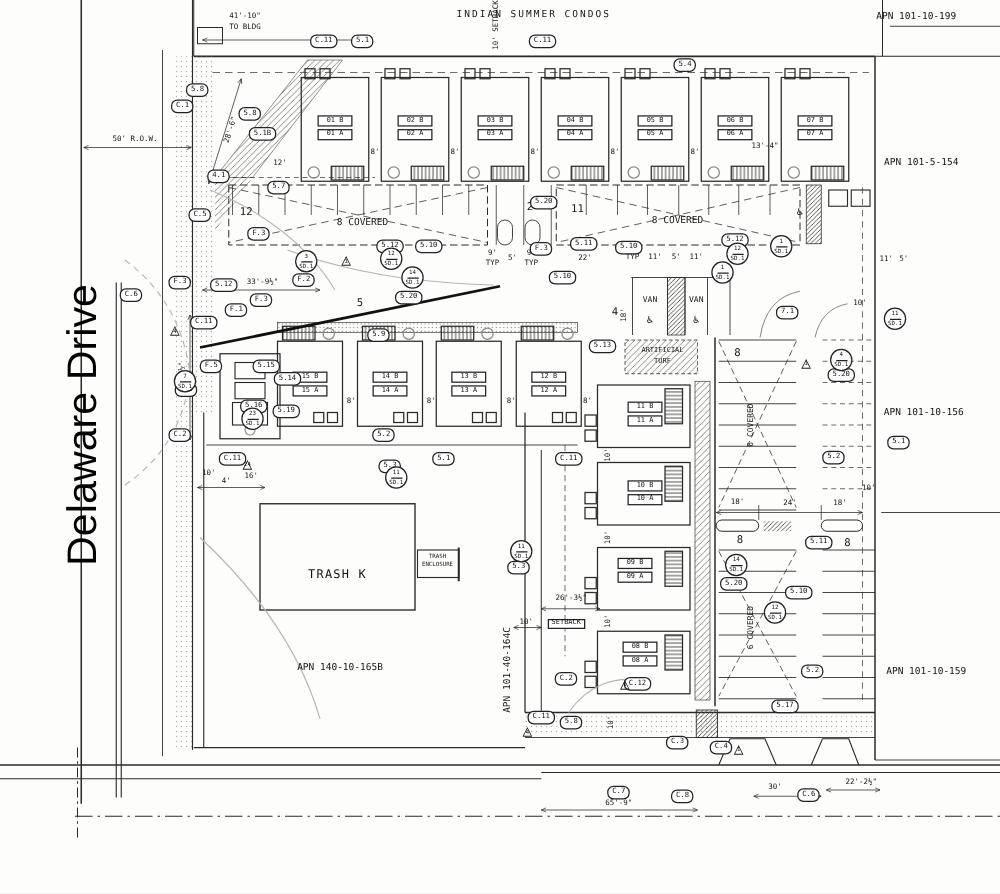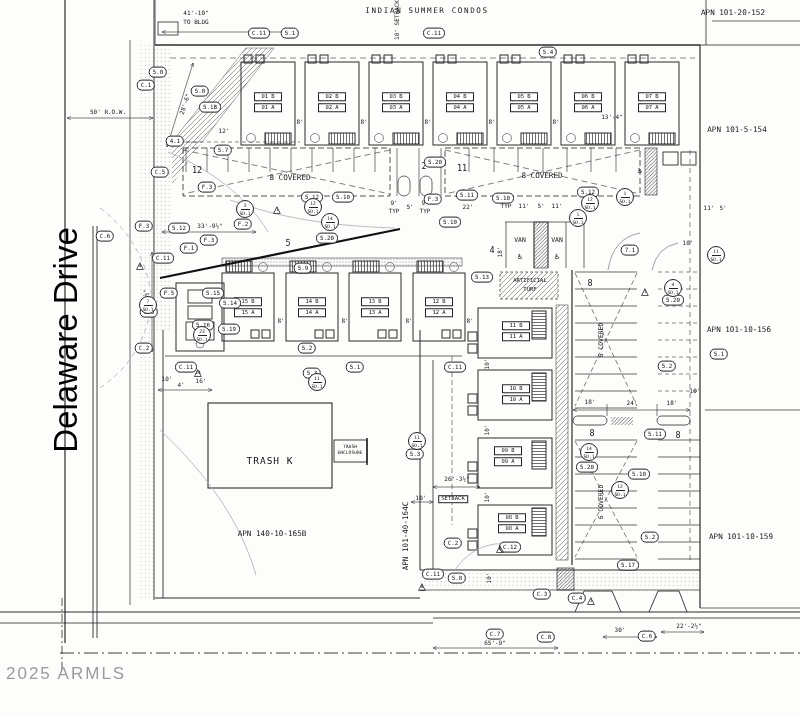--- a/index.html
+++ b/index.html
@@ -273,21 +273,21 @@
     <path d="M160,430C205,472 240,520 256,575"></path>
     <path d="M455,570C470,548 492,540 516,545"></path>
     <path d="M230,200C280,218 330,226 395,228"></path>
   </g>
   <path d="M160,278L400,229" stroke="#111" stroke-width="2.2"></path>
 </g>
 </svg>
 
 <div id="spawn-layer">
       <div class="cad cad8 sp" style="left: 427px; top: 11px;">INDIAN SUMMER CONDOS</div>
-      <div class="cad cad8" style="left: 733px; top: 13px;">APN 101-20-152</div>
+      <div class="cad cad8" style="left: 733px; top: 13px;">APN 101-10-199</div>
       <div class="cad cad8" style="left: 737px; top: 130px;">APN 101-5-154</div>
       <div class="cad cad8" style="left: 739px; top: 330px;">APN 101-10-156</div>
       <div class="cad cad8" style="left: 741px; top: 537px;">APN 101-10-159</div>
       <div class="cad cad8" style="left: 272px; top: 534px;">APN 140-10-165B</div>
       <div class="cad cad8" style="left: 406px; top: 536px; transform: translate(-50%, -50%) rotate(-90deg);">APN 101-40-164C</div>
       <div class="cad cad8" style="left: 290px; top: 178px;">8 COVERED</div>
       <div class="cad cad8" style="left: 542px; top: 176px;">8 COVERED</div>
       <div class="cad cad7" style="left: 601px; top: 340px; transform: translate(-50%, -50%) rotate(-90deg);">6 COVERED</div>
       <div class="cad cad7" style="left: 601px; top: 502px; transform: translate(-50%, -50%) rotate(-90deg);">6 COVERED</div>
       <div class="cad cad7" style="left: 520px; top: 240px;">VAN</div>
@@ -557,16 +557,15 @@
       <div class="unitlbl" style="left: 512px; top: 523px;">
         <span class="ub">08 B</span>
         <span class="ub">08 A</span>
       </div>
       <div class="sym" style="left: 640px; top: 170px;">♿</div>
       <div class="sym" style="left: 520px; top: 256px;">♿</div>
       <div class="sym" style="left: 557px; top: 256px;">♿</div>
     </div>
 
 <div class="street-left">Delaware Drive</div>
-<div class="watermark">2025 ARMLS</div>
 <div class="store-label">TRASH K</div>
 
 </div>
 
 </body></html>

